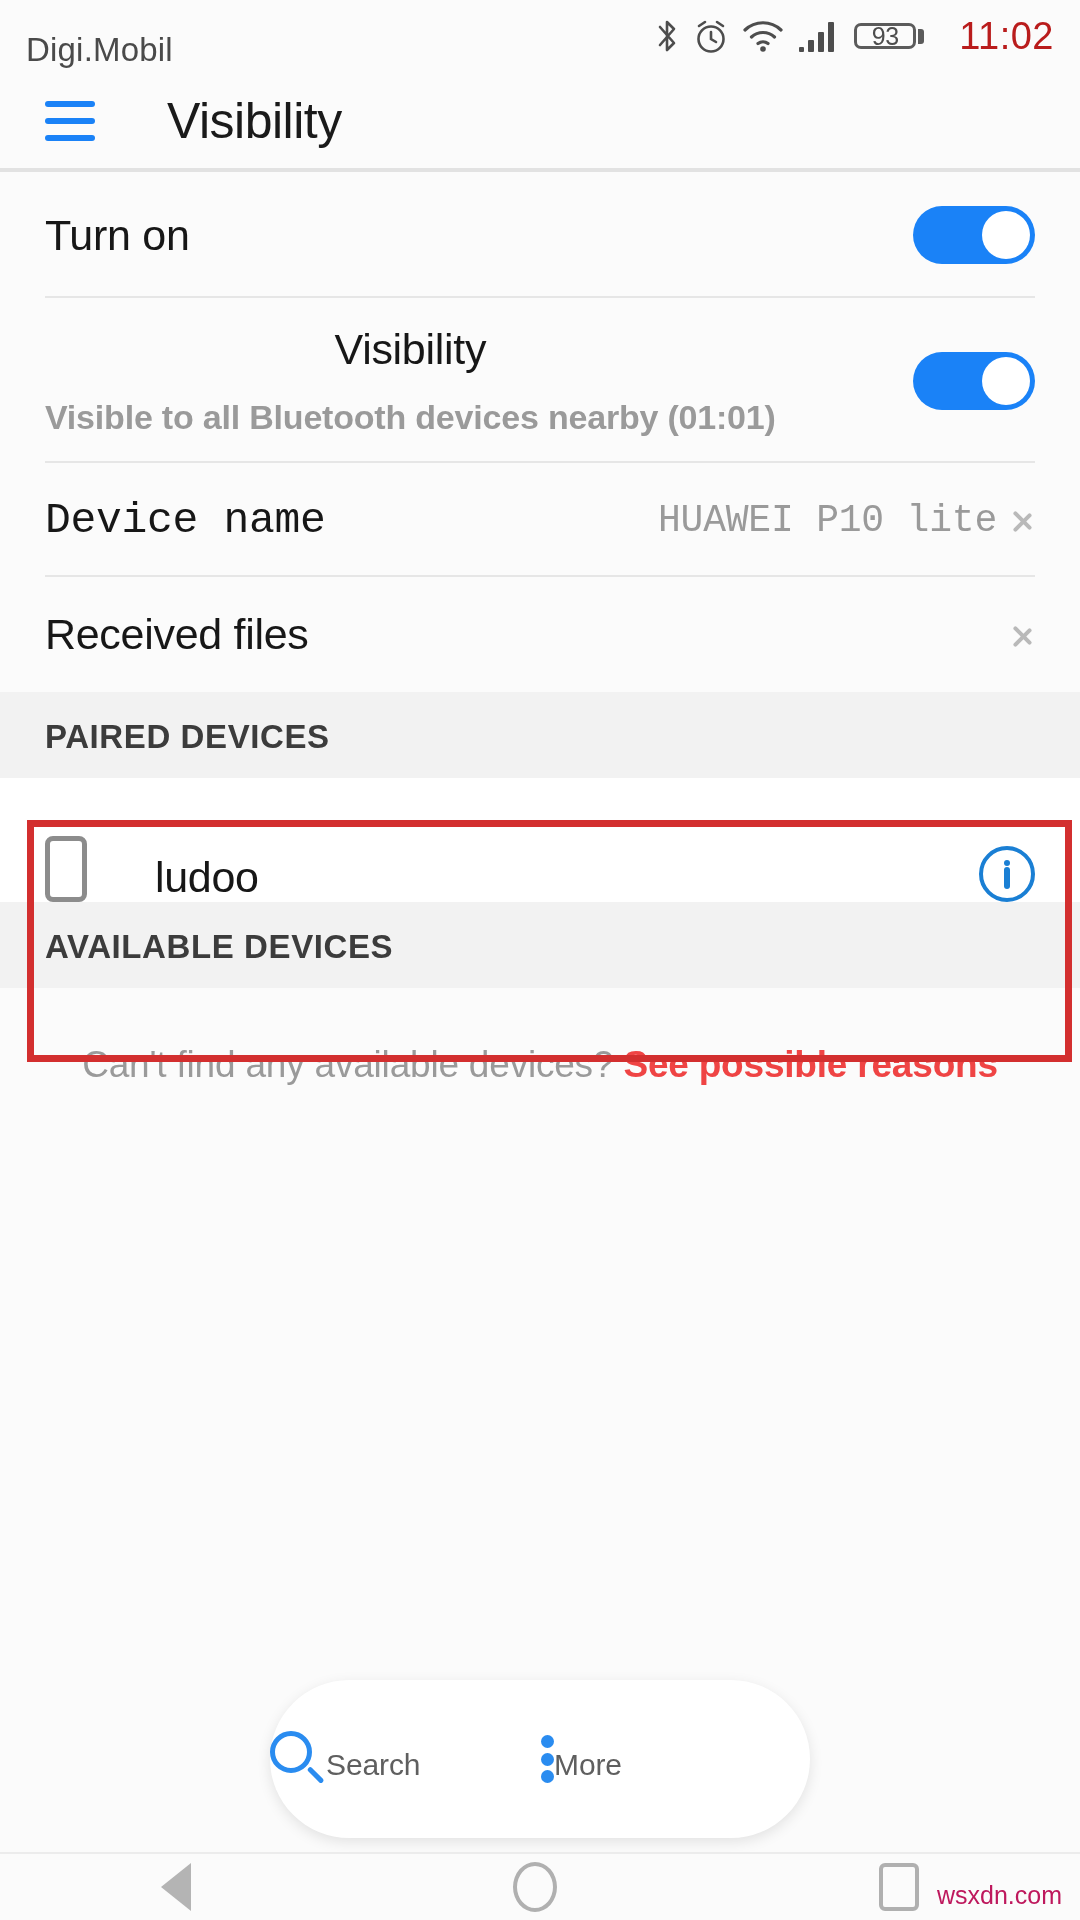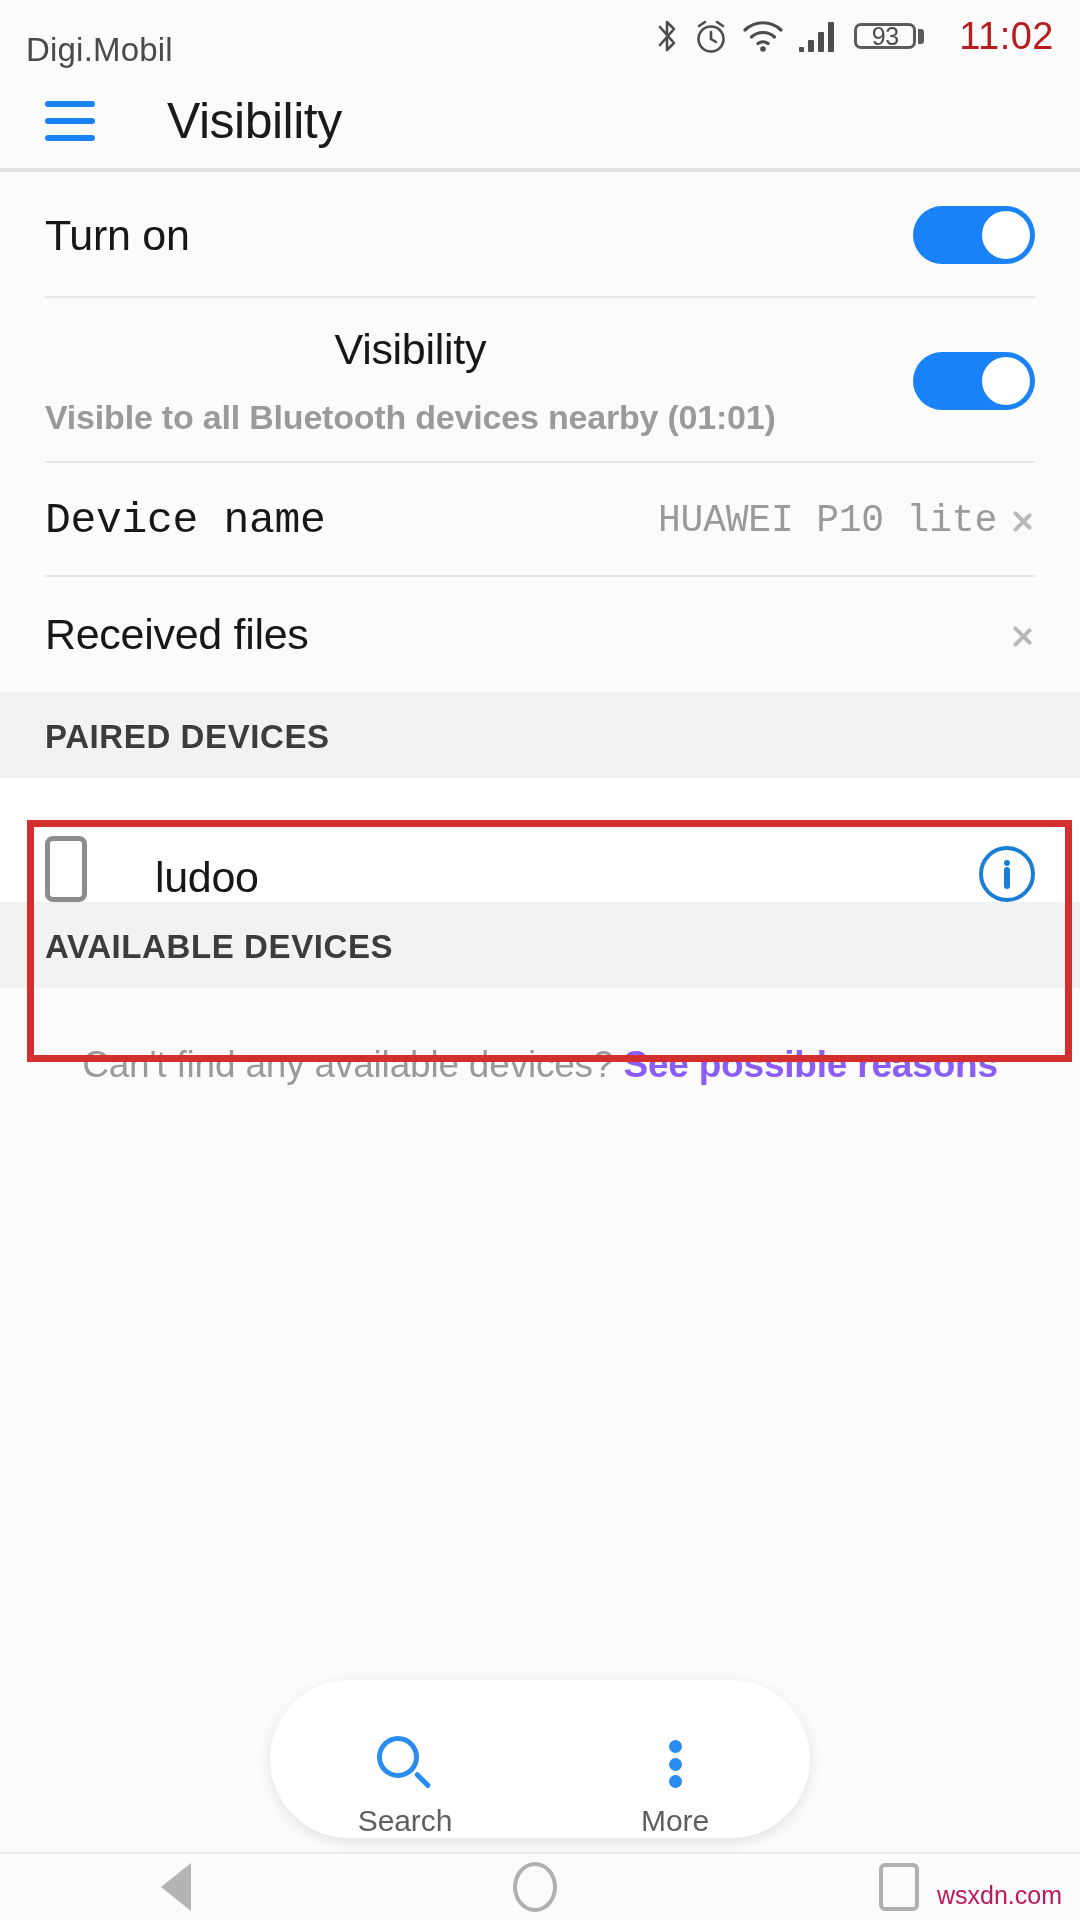--- a/index.html
+++ b/index.html
@@ -181,21 +181,21 @@
     margin-top:7px;
   }
 
   
   .empty-hint {
     text-align:center;
     padding:56px 20px 0 20px;
     font-size:37px; color:#9a9a9a; letter-spacing:-0.2px;
   }
   .empty-hint a {
-    color:#8b5cf6; text-decoration:none; font-weight:bold;margin-top:19px;
+    color:#ef4444; text-decoration:none; font-weight:bold;margin-top:19px;
   }
 
   
   .annot-box {
     position:absolute;
     left:27px; top:820px;
     width:1045px; height:242px;
     border:7px solid #d32f2f;
     pointer-events:none;
     z-index:5;
@@ -206,22 +206,22 @@
     position:absolute;
     left:270px; top:1680px;
     width:540px; height:158px;
     background:#ffffff;
     border-radius:79px;
     box-shadow:0 4px 14px rgba(0,0,0,0.10);
     display:flex;
   }
   .pill-item {
     flex:1;
-    display:flex; flex-direction:column;
-    align-items:center; justify-content:flex-end;
+    display:flex; flex-direction:row;
+    align-items:center; justify-content:flex-start;
     cursor:pointer;
   }
   .pill-label {
     font-size:30px; color:#5f5f5f; margin-top:12px; letter-spacing:-0.1px;
   }
   .search-glyph {
     width:56px; height:56px; position:relative;
   }
   .search-glyph .ring {
     position:absolute; top:0; left:0;

